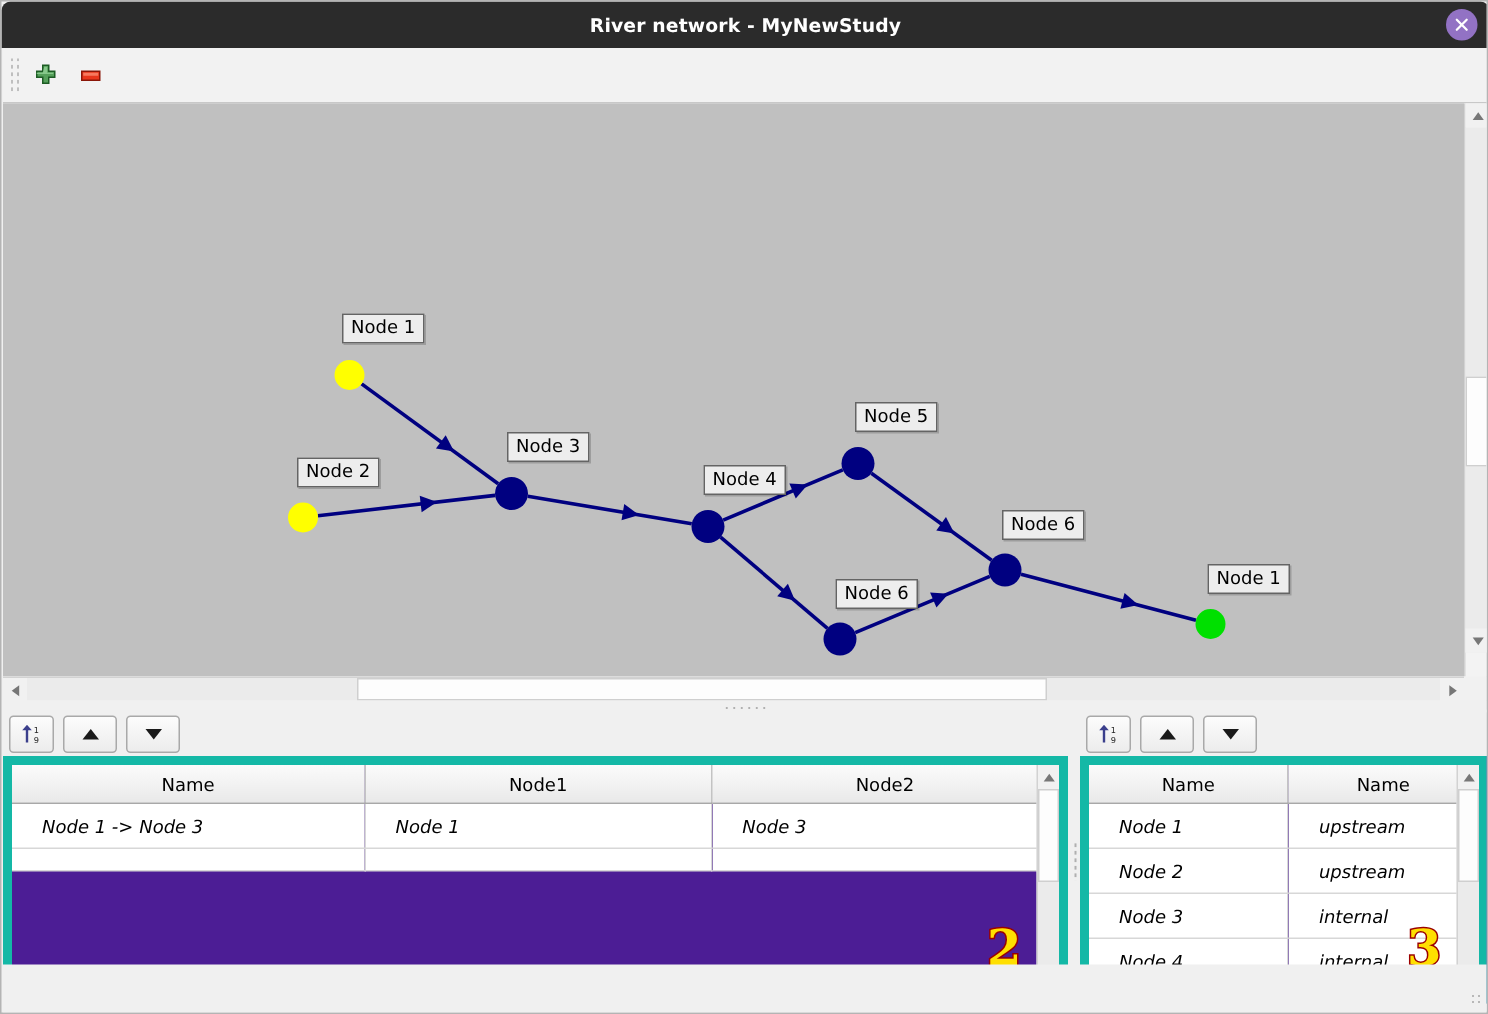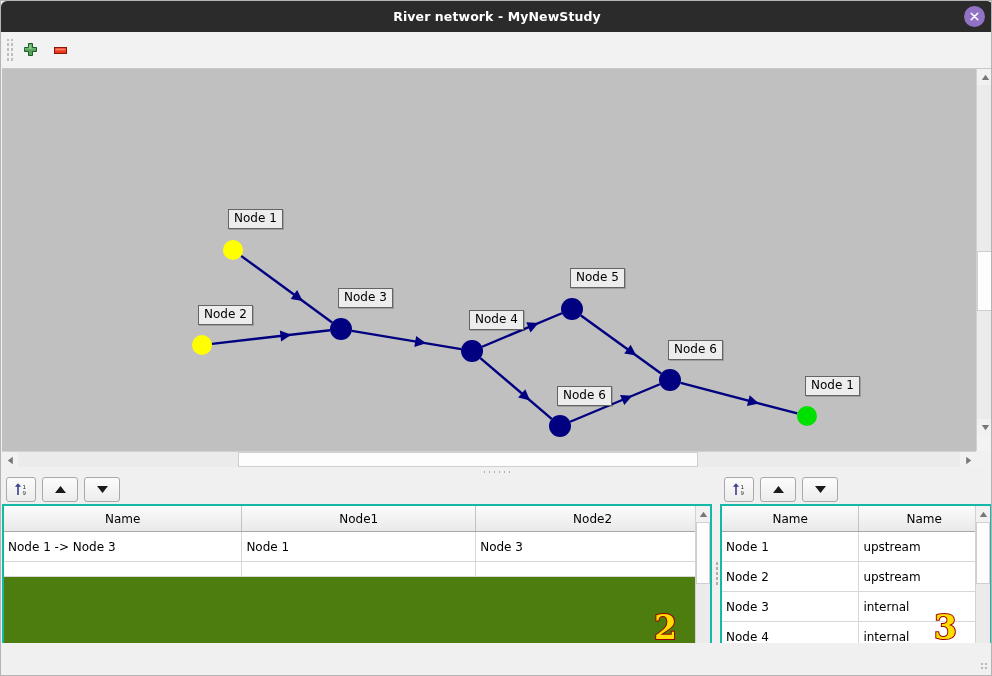--- a/index.html
+++ b/index.html
@@ -223,22 +223,22 @@
     background: linear-gradient(#fcfcfc, #ececec);
     border: 1px solid #a9a9a9;
     border-radius: 3px;
     display: flex; align-items: center; justify-content: center;
     cursor: pointer;
   }
 
   .table-box {
     position: absolute;
     left: 0; top: 31px;
-    background: #4d7c0f;
-    border: 2px solid #14b8a6;
+    background: #4c1d95;
+    border: 6px solid #14b8a6;
     box-sizing: border-box;
     overflow: hidden;
   }
   .tbl-left  { width: 710px; height: 165px; }
   .tbl-right { width: 272px; height: 165px; }
 
   table.grid {
     border-collapse: collapse;
     table-layout: fixed;
     width: 100%;
@@ -252,27 +252,28 @@
     font-weight: normal;
     font-size: 12px;
     color: #000;
     text-align: center;
     cursor: pointer;
   }
   table.grid td {
     border-right: 1px solid #d7d7d7;
     border-bottom: 1px solid #d7d7d7;
     height: 29px;
-    padding: 0 4px;
+    padding: 0 20px;
     color: #000;
     background: #ffffff;
     white-space: nowrap;
     overflow: hidden;
     text-overflow: ellipsis;
     cursor: default;
+    font-style: italic;
   }
   table.grid td.empty { border-right: 1px solid #d7d7d7; }
   table.grid tr.filler td { height: 14px; }
 
   .tbl-vscroll {
     position: absolute;
     right: 0; top: 0;
     width: 15px; height: 163px;
     background: #f3f3f3;
     border-left: 1px solid #d2d2d2;

